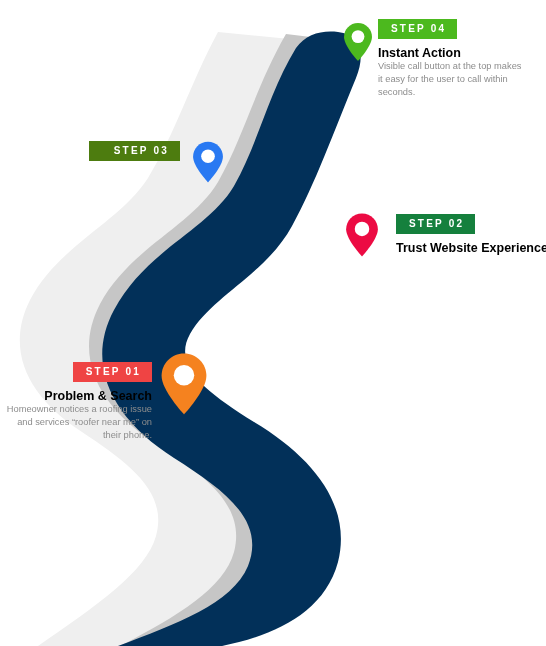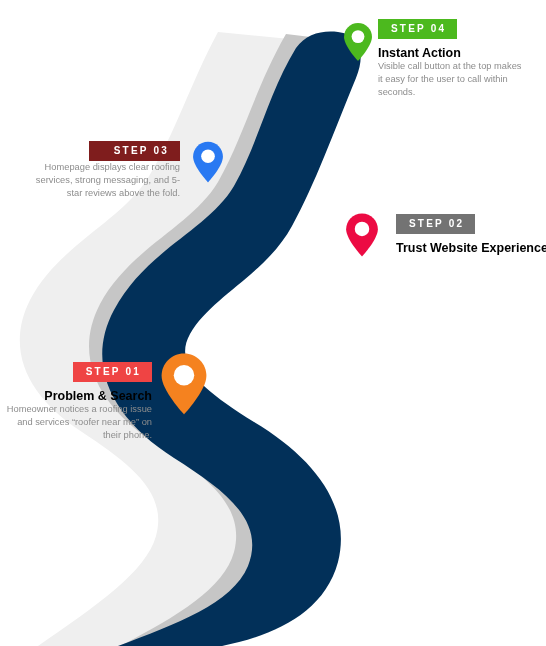--- a/index.html
+++ b/index.html
@@ -94,31 +94,30 @@
   <div class="step-title align-left">Instant Action</div>
   <div class="step-desc align-left">Visible call button at the top makes it easy for the user to call within seconds.</div>
 </div>
 <svg class="pin" style="left:343px;top:22px;" width="30" height="40" viewBox="0 0 30 40">
   <path d="M15 1 C7 1 1 7.4 1 15 C1 24 15 39 15 39 C15 39 29 24 29 15 C29 7.4 23 1 15 1 Z" fill="#4cb91e"></path>
   <circle cx="15" cy="14.6" r="6.4" fill="#ffffff"></circle>
 </svg>
 
 <div class="step" style="left:22px;top:140px;width:158px;">
   <div class="align-right">
-    <span class="step-badge" style="background:#7f1d1d;padding-left:25px;">STEP 03</span>
+    <span class="step-badge" style="background:#4d7c0f;padding-left:25px;">STEP 03</span>
   </div>
-  <div class="step-desc align-right">Homepage displays clear roofing services, strong messaging, and 5-star reviews above the fold.</div>
 </div>
 <svg class="pin" style="left:192px;top:140px;" width="32" height="44" viewBox="0 0 30 40">
   <path d="M15 1 C7 1 1 7.4 1 15 C1 24 15 39 15 39 C15 39 29 24 29 15 C29 7.4 23 1 15 1 Z" fill="#2979f2"></path>
   <circle cx="15" cy="14.6" r="6.4" fill="#ffffff"></circle>
 </svg>
 
 <div class="step" style="left:396px;top:213px;width:150px;">
-  <div class="step-badge" style="background:#737373;">STEP 02</div>
+  <div class="step-badge" style="background:#15803d;">STEP 02</div>
   <div class="step-title align-left">Trust Website Experience</div>
 </div>
 <svg class="pin" style="left:345px;top:212px;" width="34" height="46" viewBox="0 0 30 40">
   <path d="M15 1 C7 1 1 7.4 1 15 C1 24 15 39 15 39 C15 39 29 24 29 15 C29 7.4 23 1 15 1 Z" fill="#ec0b43"></path>
   <circle cx="15" cy="14.6" r="6.4" fill="#ffffff"></circle>
 </svg>
 
 <div class="step" style="left:0px;top:361px;width:152px;">
   <div class="align-right">
     <span class="step-badge" style="background:#ef4444;">STEP 01</span>

